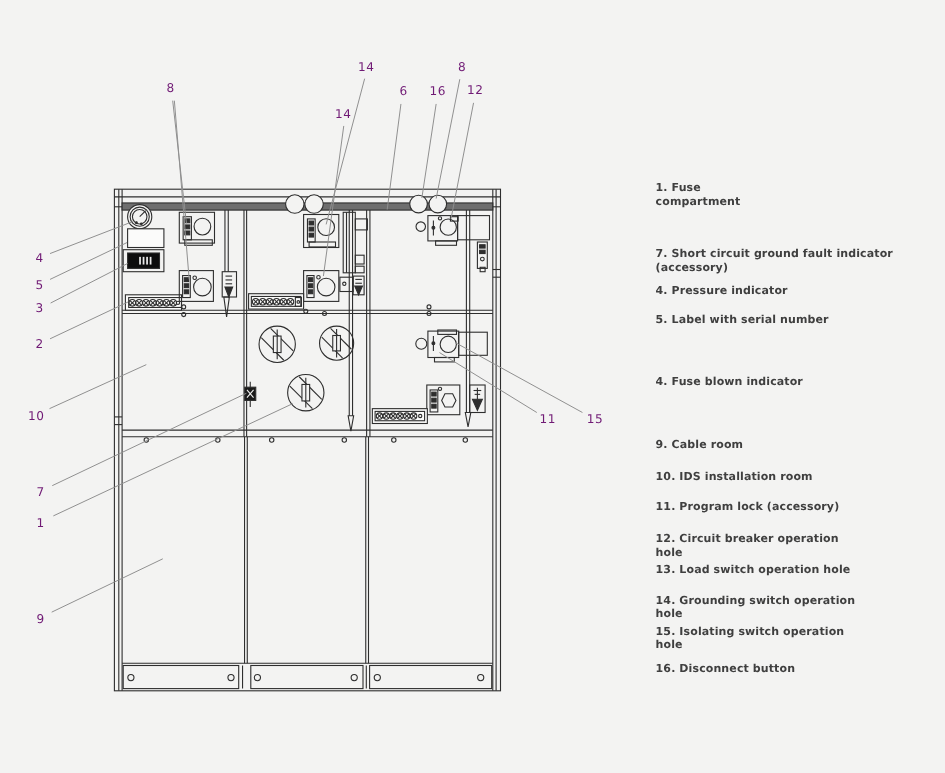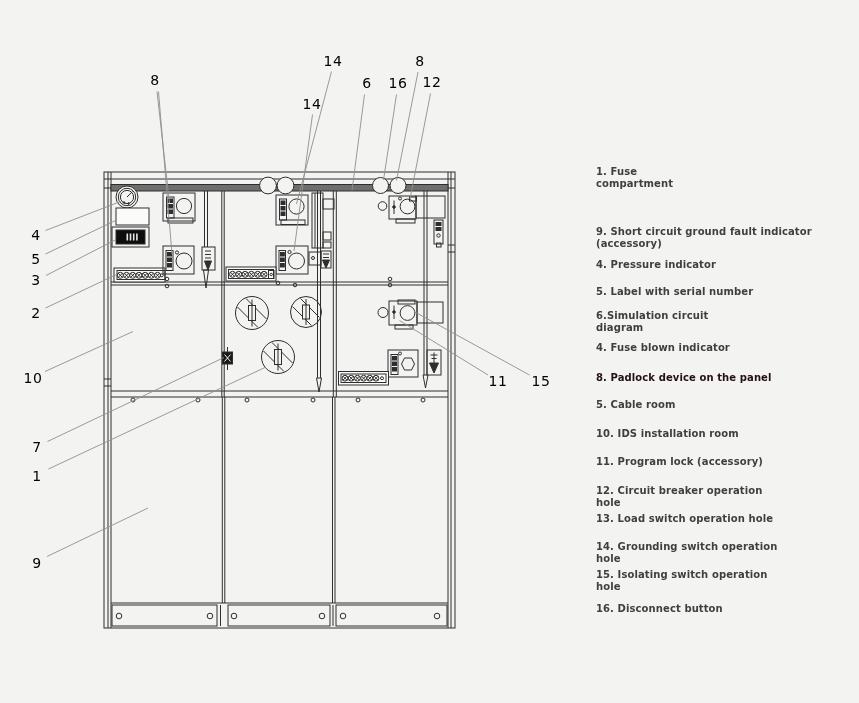--- a/index.html
+++ b/index.html
@@ -7,21 +7,21 @@
     --legend:#3f3f3f; --hl:#241018;
   }
   html,body{margin:0;padding:0;}
   body{background:var(--bg);font-family:"DejaVu Sans","Liberation Sans",sans-serif;}
   .stage{position:relative;width:859px;height:703px;background:var(--bg);overflow:hidden;}
   svg{position:absolute;left:0;top:0;}
   .drawing{color:var(--line);}
   .leaders{color:var(--leader);}
   .callout{
     position:absolute;transform:translate(-50%,-50%);
-    font-size:14px;color:#000000;letter-spacing:.5px;
+    font-size:11px;color:#701a75;letter-spacing:.5px;
   }
   .legend-item{
     position:absolute;left:596px;width:225px;
     font-size:10px;font-weight:700;line-height:11.5px;
     color:var(--legend);white-space:pre-line;letter-spacing:.1px;
   }
   .legend-item.hl{color:var(--hl);font-weight:800;}
 </style>
 </head>
 <body>
@@ -382,29 +382,26 @@
 <span class="callout" style="left:36px;top:313px">2</span>
 <span class="callout" style="left:33px;top:378px">10</span>
 <span class="callout" style="left:37px;top:447px">7</span>
 <span class="callout" style="left:37px;top:476px">1</span>
 <span class="callout" style="left:37px;top:563px">9</span>
 <span class="callout" style="left:498px;top:381px">11</span>
 <span class="callout" style="left:541px;top:381px">15</span>
 
 <div class="legend-item" style="top:166px">1. Fuse
 compartment</div>
-<div class="legend-item" style="top:226px">9. Short circuit ground fault indicator
+<div class="legend-item" style="top:226px">7. Short circuit ground fault indicator
 (accessory)</div>
 <div class="legend-item" style="top:259px">4. Pressure indicator</div>
 <div class="legend-item" style="top:286px">5. Label with serial number</div>
-<div class="legend-item" style="top:310px">6.Simulation circuit
-diagram</div>
 <div class="legend-item" style="top:342px">4. Fuse blown indicator</div>
-<div class="legend-item hl" style="top:372px">8. Padlock device on the panel</div>
-<div class="legend-item" style="top:399px">5. Cable room</div>
+<div class="legend-item" style="top:399px">9. Cable room</div>
 <div class="legend-item" style="top:428px">10. IDS installation room</div>
 <div class="legend-item" style="top:456px">11. Program lock (accessory)</div>
 <div class="legend-item" style="top:485px">12. Circuit breaker operation
 hole</div>
 <div class="legend-item" style="top:513px">13. Load switch operation hole</div>
 <div class="legend-item" style="top:541px">14. Grounding switch operation
 hole</div>
 <div class="legend-item" style="top:569px">15. Isolating switch operation
 hole</div>
 <div class="legend-item" style="top:603px">16. Disconnect button</div>

